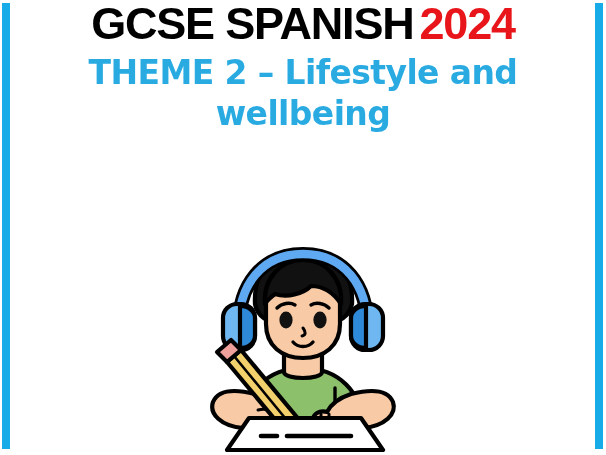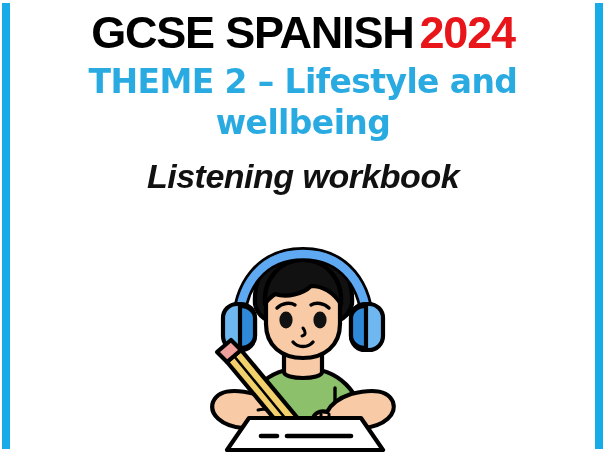--- a/index.html
+++ b/index.html
@@ -36,21 +36,20 @@
     position: absolute;
     left: 18px;
     right: 18px;
     top: 0;
     bottom: 0;
   }
 
   
   .title-main {
     margin: 0;
-    padding-top: 9px;
     text-align: center;
     font-family: "Liberation Sans Narrow", "Liberation Sans", sans-serif;
     font-weight: bold;
     font-size: 45px;
     line-height: 1.05;
     letter-spacing: -1.2px;
     color: #000000;
     white-space: nowrap;
   }
   .title-main .year {
@@ -99,21 +98,20 @@
 
   <div class="side-rule left"></div>
   <div class="side-rule right"></div>
 
   <div class="content">
 
     <h1 class="title-main"><span>GCSE SPANISH</span><span class="year">2024</span></h1>
 
     <div class="title-theme">THEME 2 – Lifestyle and wellbeing</div>
 
-    <div class="title-sub">Listening workbook</div>
 
     <div class="illustration">
       <svg viewBox="0 0 240 210" xmlns="http://www.w3.org/2000/svg">
         <g stroke="#000000" stroke-width="4.2" stroke-linecap="round" stroke-linejoin="round">
 
           <path d="M72 62 C70 26 95 8 120 8 C146 8 171 26 169 62 C166 78 150 84 120 84 C90 84 75 78 72 62 Z" fill="#111111"></path>
 
           <path d="M60 186 C60 150 85 126 120 126 C155 126 180 150 180 186 Z" fill="#8DC06B"></path>
 
           <path d="M101 104 L101 130 C101 138 139 138 139 130 L139 104 Z" fill="#F8CBA6"></path>

